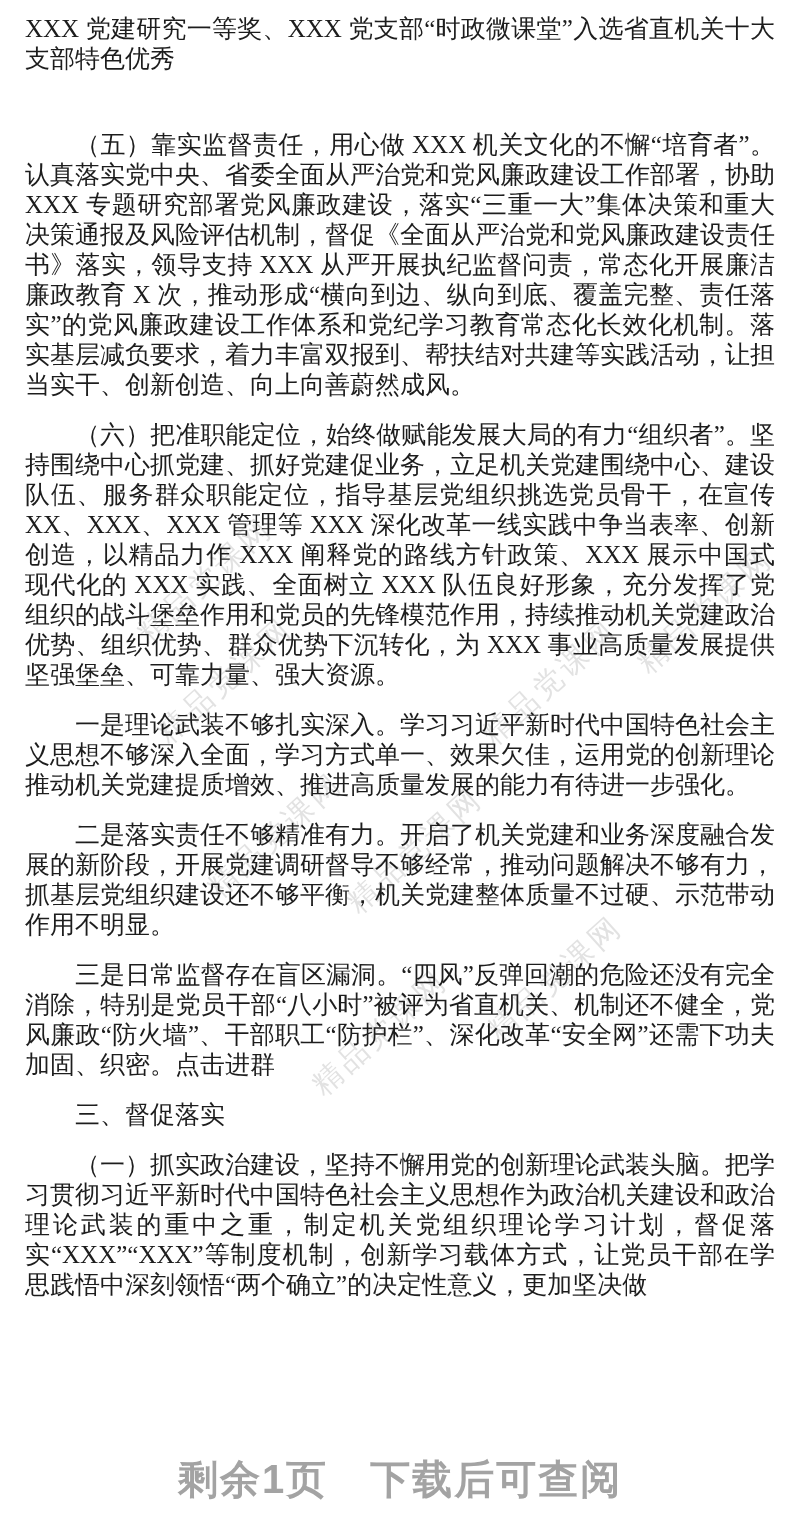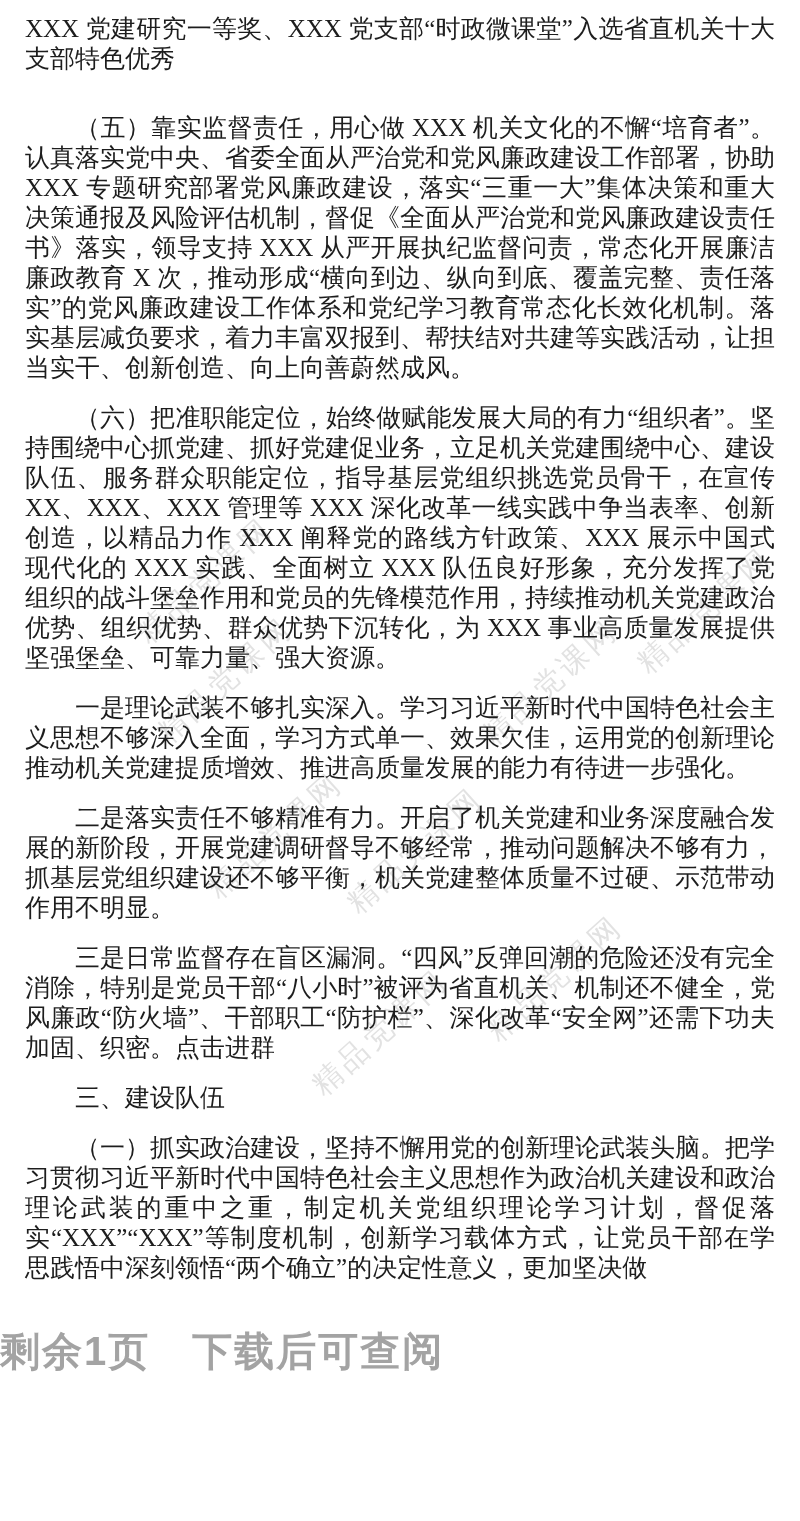--- a/index.html
+++ b/index.html
@@ -24,21 +24,21 @@
     text-align: justify;
   }
   .doc p {
     margin: 0 0 20px 0;
   }
   .doc p.indent {
     text-indent: 2em;
     margin-top: 12px;
   }
   .doc p.first-line {
-    margin-bottom: 39px;
+    margin-bottom: 56px;
   }
   .bold-suffix {
     font-weight: normal;
   }
   .watermark-layer {
     position: absolute;
     inset: 0;
     z-index: 1;
     pointer-events: none;
   }
@@ -48,23 +48,23 @@
     font-size: 30px;
     letter-spacing: 4px;
     color: rgba(125, 125, 125, 0.22);
     transform: rotate(-42deg);
     white-space: nowrap;
   }
   .preview-footer {
     position: absolute;
     left: 0;
     right: 0;
-    top: 1324px;
+    top: 1452px;
     z-index: 3;
-    text-align: left;
+    text-align: center;
     font-family: "Liberation Sans", "DejaVu Sans", sans-serif;
     font-weight: bold;
     font-size: 40px;
     color: #a3a3a3;
     letter-spacing: 2px;
   }
   .preview-footer .spacer {
     display: inline-block;
     width: 42px;
   }
@@ -84,20 +84,20 @@
   </div>
 
 <main class="doc">
   <div id="paragraph-container">
       <p class="first-line"><span>XXX 党建研究一等奖、XXX 党支部“时政微课堂”入选省直机关十大支部特色优秀</span></p>
       <p class="indent"><span>（五）靠实监督责任，用心做 XXX 机关文化的不懈“培育者”。认真落实党中央、省委全面从严治党和党风廉政建设工作部署，协助 XXX 专题研究部署党风廉政建设，落实“三重一大”集体决策和重大决策通报及风险评估机制，督促《全面从严治党和党风廉政建设责任书》落实，领导支持 XXX 从严开展执纪监督问责，常态化开展廉洁廉政教育 X 次，推动形成“横向到边、纵向到底、覆盖完整、责任落实”的党风廉政建设工作体系和党纪学习教育常态化长效化机制。落实基层减负要求，着力丰富双报到、帮扶结对共建等实践活动，让担当实干、创新创造、向上向善蔚然成风。</span></p>
       <p class="indent"><span>（六）把准职能定位，始终做赋能发展大局的有力“组织者”。坚持围绕中心抓党建、抓好党建促业务，立足机关党建围绕中心、建设队伍、服务群众职能定位，指导基层党组织挑选党员骨干，在宣传 XX、XXX、XXX 管理等 XXX 深化改革一线实践中争当表率、创新创造，以精品力作 XXX 阐释党的路线方针政策、XXX 展示中国式现代化的 XXX 实践、全面树立 XXX 队伍良好形象，充分发挥了党组织的战斗堡垒作用和党员的先锋模范作用，持续推动机关党建政治优势、组织优势、群众优势下沉转化，为 XXX 事业高质量发展提供坚强堡垒、可靠力量、强大资源。</span></p>
       <p class="indent"><span>一是理论武装不够扎实深入。学习习近平新时代中国特色社会主义思想不够深入全面，学习方式单一、效果欠佳，运用党的创新理论推动机关党建提质增效、推进高质量发展的能力有待进一步强化。</span></p>
       <p class="indent"><span>二是落实责任不够精准有力。开启了机关党建和业务深度融合发展的新阶段，开展党建调研督导不够经常，推动问题解决不够有力，抓基层党组织建设还不够平衡，机关党建整体质量不过硬、示范带动作用不明显。</span></p>
       <p class="indent"><span>三是日常监督存在盲区漏洞。“四风”反弹回潮的危险还没有完全消除，特别是党员干部“八小时”被评为省直机关、机制还不健全，党风廉政“防火墙”、干部职工“防护栏”、深化改革“安全网”还需下功夫加固、织密。</span><span class="bold-suffix">点击进群</span></p>
-      <p class="indent"><span>三、建设队伍</span></p>
+      <p class="indent"><span>三、督促落实</span></p>
       <p class="indent"><span>（一）抓实政治建设，坚持不懈用党的创新理论武装头脑。把学习贯彻习近平新时代中国特色社会主义思想作为政治机关建设和政治理论武装的重中之重，制定机关党组织理论学习计划，督促落实“XXX”“XXX”等制度机制，创新学习载体方式，让党员干部在学思践悟中深刻领悟“两个确立”的决定性意义，更加坚决做</span></p>
     </div>
 </main>
 
 <div class="preview-footer">
   <span>剩余1页</span><span class="spacer"></span><span>下载后可查阅</span>
 </div>
 
 </body></html>

